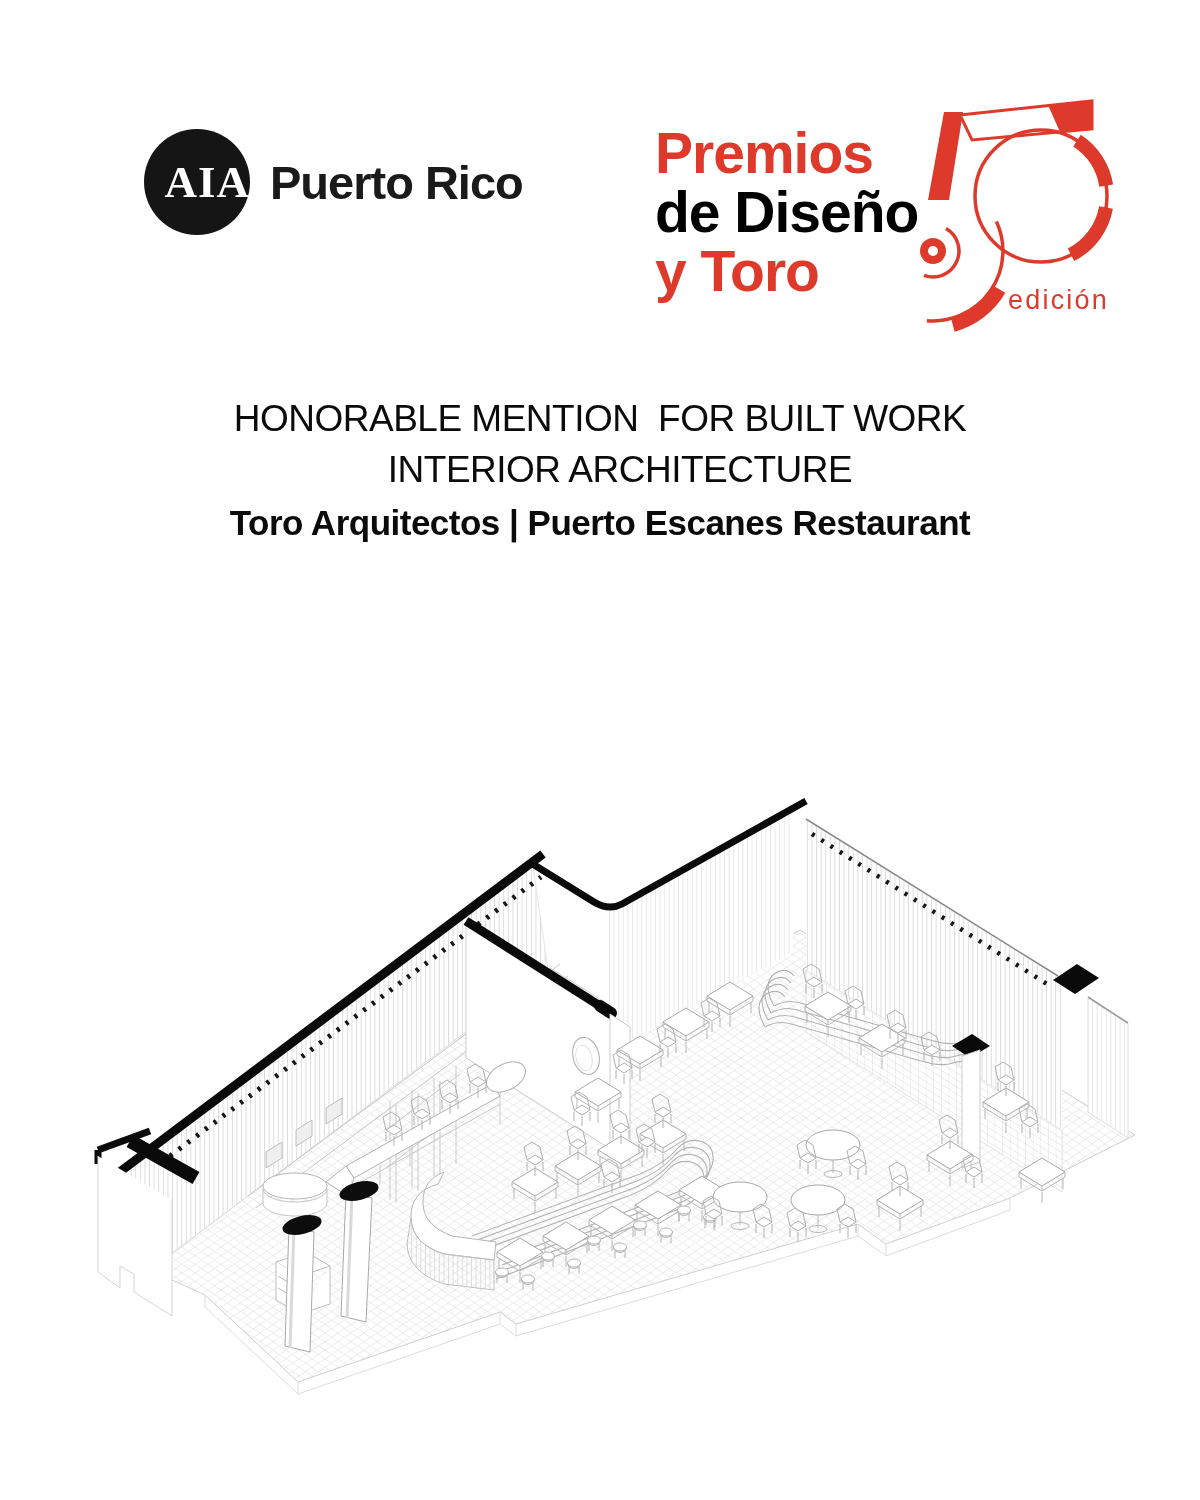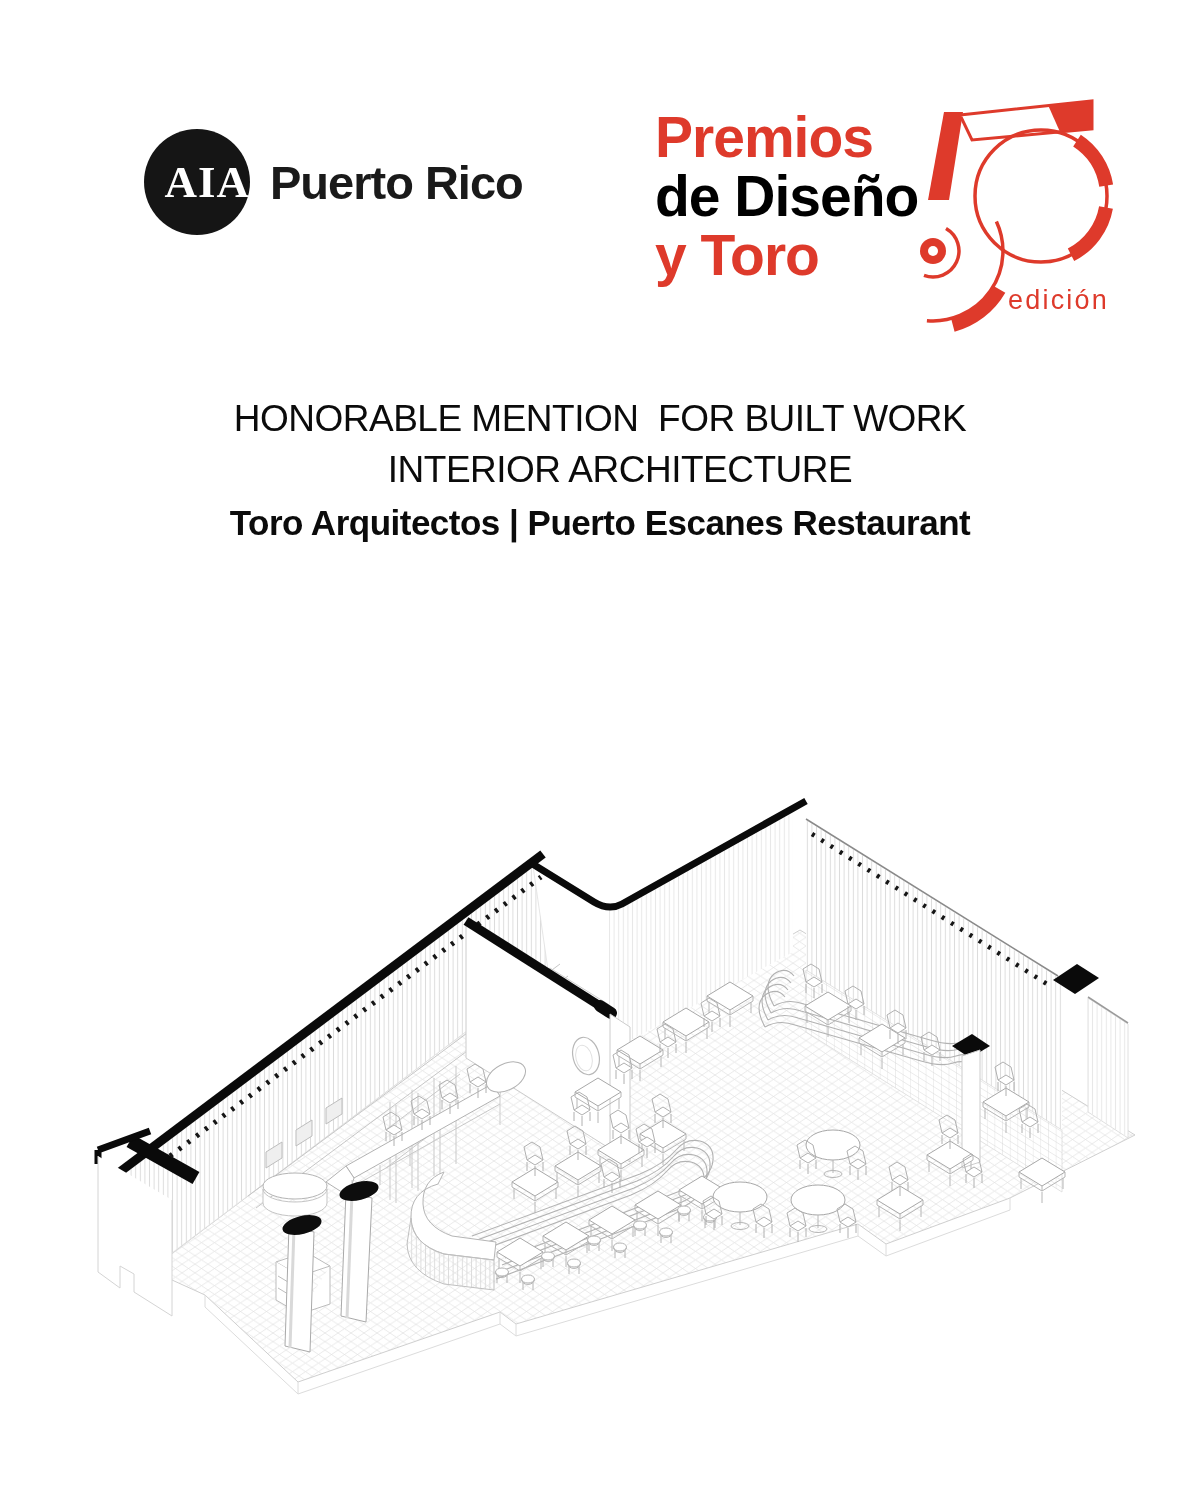--- a/index.html
+++ b/index.html
@@ -7,21 +7,21 @@
   .page{position:absolute;inset:0;background:#fff;}
 
   
   .aia-block{position:absolute;left:144px;top:129px;display:flex;align-items:center;}
   .aia-circle{width:106px;height:106px;border-radius:50%;background:#151515;color:#ffffff;
     display:flex;align-items:center;justify-content:flex-end;
     font-family:"Liberation Serif",serif;font-weight:bold;font-size:45px;letter-spacing:1px;}
   .aia-name{margin-left:20px;font-size:47px;font-weight:bold;color:#1a1a1a;letter-spacing:-1px;}
 
   
-  .premios-block{position:absolute;left:655px;top:108px;}
+  .premios-block{position:absolute;left:655px;top:124px;}
   .premios-line{font-size:57px;font-weight:bold;line-height:59px;letter-spacing:-1px;}
   .mark50{position:absolute;left:920px;top:85px;}
 
   
   .award{position:absolute;top:398px;left:0;width:1200px;text-align:center;color:#0b0b0b;}
   .award .a1{font-size:37px;letter-spacing:-0.5px;white-space:pre;}
   .award .a2{font-size:37px;letter-spacing:-0.5px;margin-top:9px;padding-left:40px;}
   .award .a3{font-size:35px;font-weight:bold;margin-top:12px;letter-spacing:-0.5px;}
 
   

